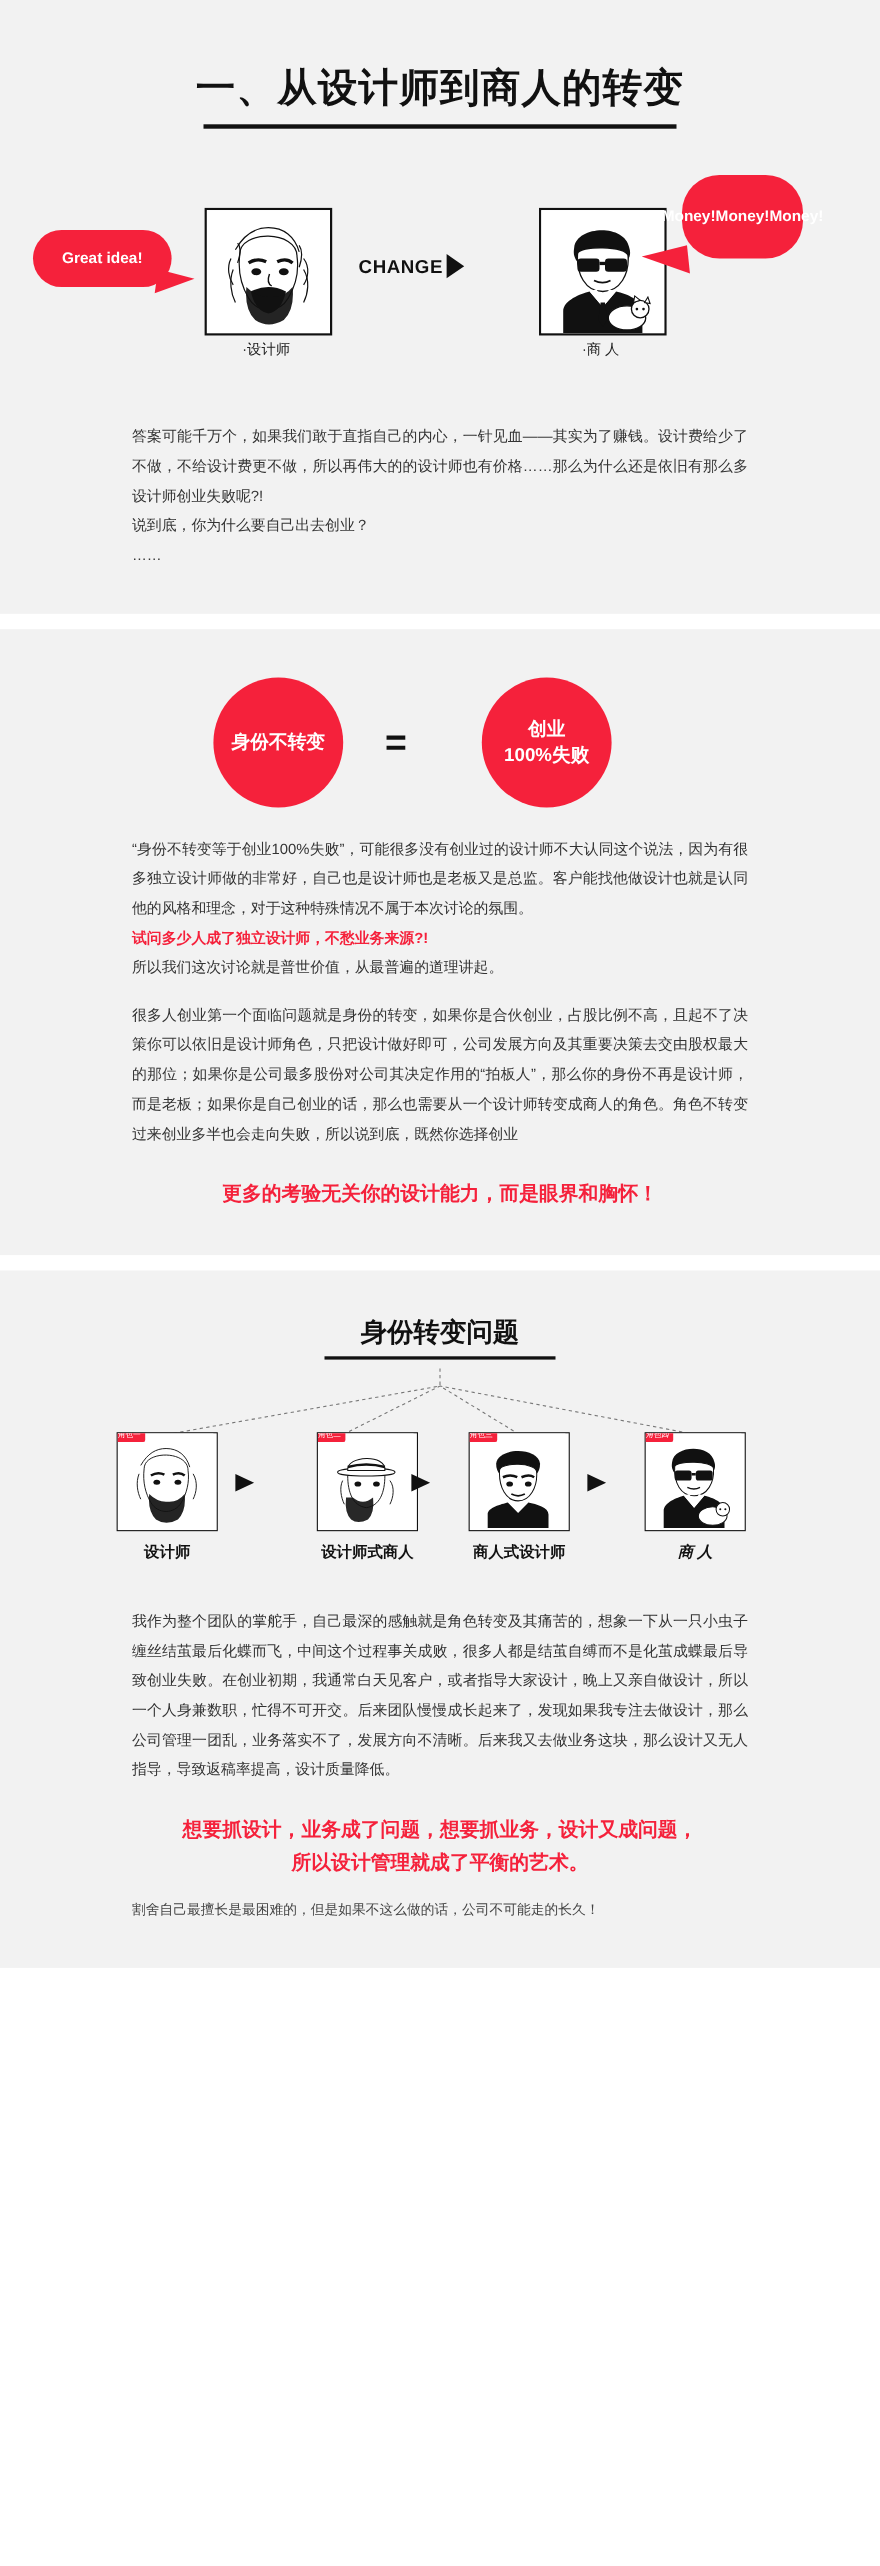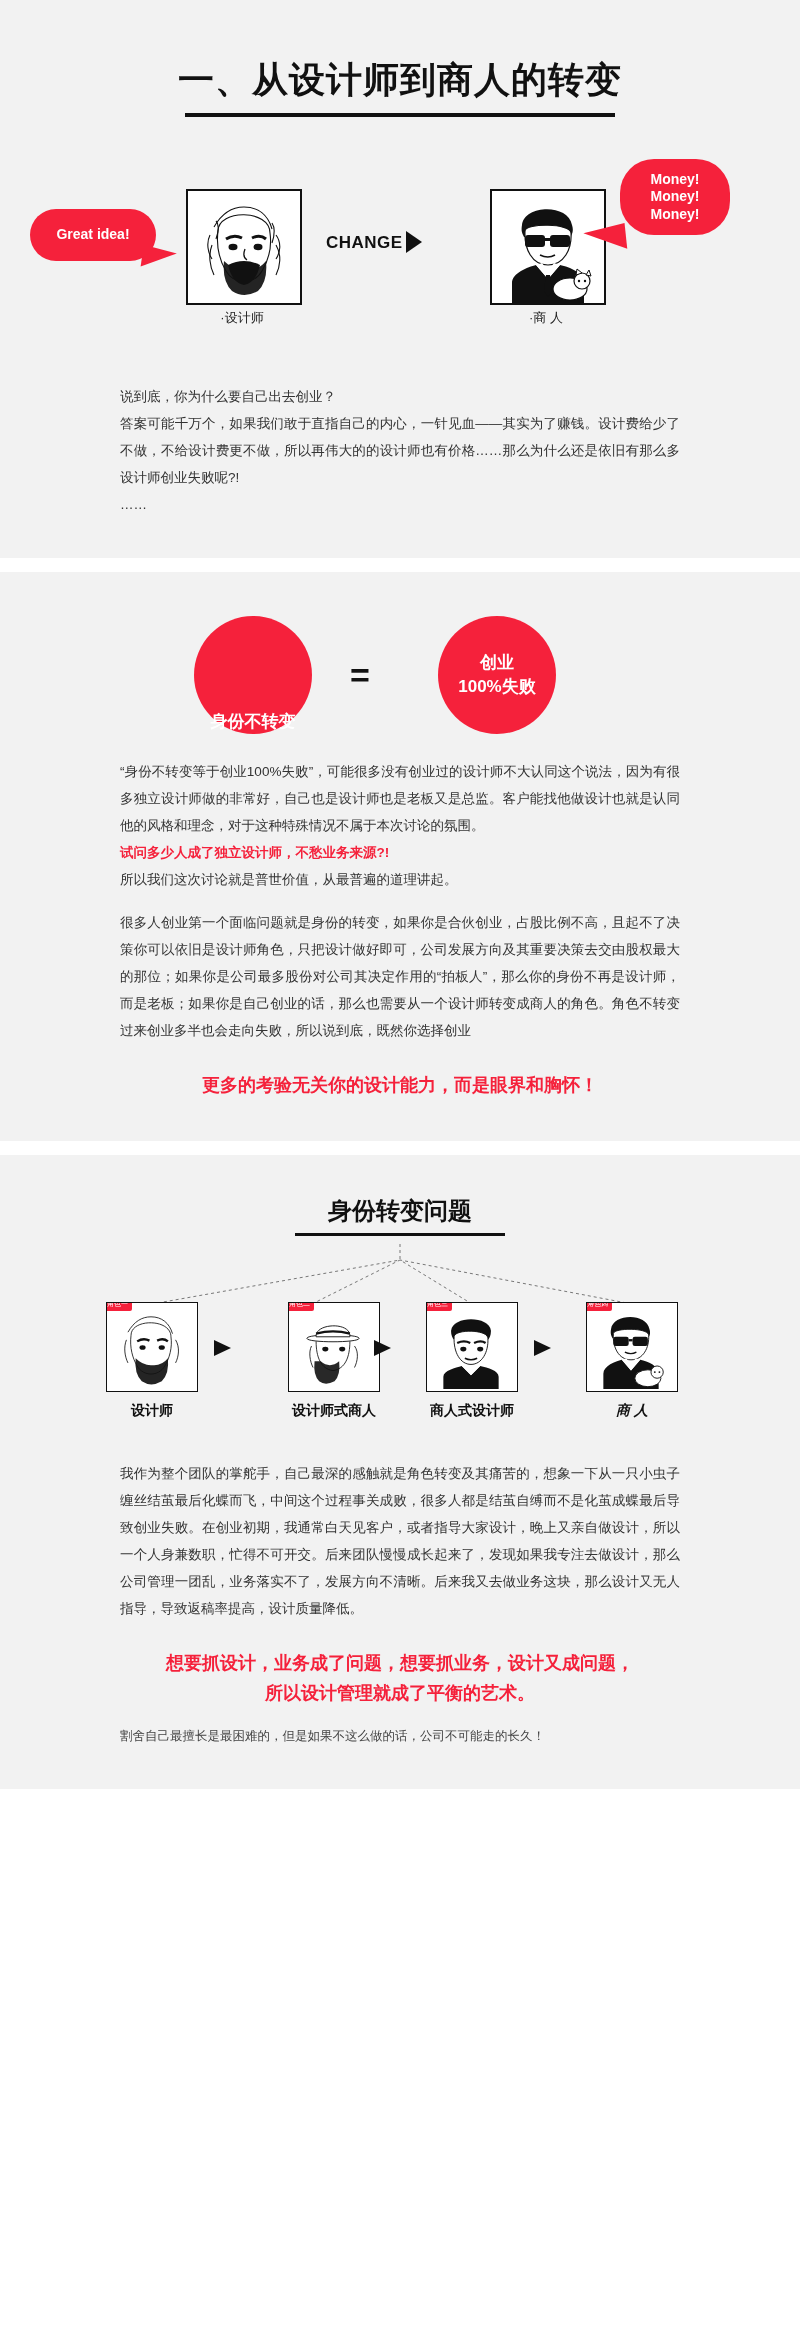--- a/index.html
+++ b/index.html
@@ -133,21 +133,20 @@
     border-bottom: 18px solid transparent;
     transform: rotate(8deg);
   }
   .bubble-right {
     left: 620px;
     top: 8px;
     width: 110px;
     height: 76px;
     font-size: 14px;
     border-radius: 34px;
-    flex-direction: column;
   }
   .bubble-tail-r {
     position: absolute;
     left: 584px;
     top: 74px;
     width: 0; height: 0;
     border-right: 42px solid #f5213b;
     border-top: 6px solid transparent;
     border-bottom: 20px solid transparent;
     transform: rotate(-6deg);
@@ -176,21 +175,21 @@
     background: #f5213b;
     color: #fff;
     font-weight: bold;
     font-size: 17px;
     display: flex;
     align-items: center;
     justify-content: center;
     text-align: center;
     line-height: 1.4;
   }
-  .circle-a { left: 194px; top: 0; align-items: flex-end; }
+  .circle-a { left: 194px; top: 0; }
   .circle-b { left: 438px; top: 0; }
   .equals {
     position: absolute;
     left: 350px;
     top: 40px;
     font-size: 34px;
     font-weight: bold;
     color: #111;
     letter-spacing: -1px;
   }
@@ -372,22 +371,22 @@
 
       <div class="bubble-tail-r"></div>
       <div class="bubble bubble-right">
         <span>Money!</span>
         <span>Money!</span>
         <span>Money!</span>
       </div>
     </div>
 
     <div class="body-copy">
+      <p>答案可能千万个，如果我们敢于直指自己的内心，一针见血——其实为了赚钱。设计费给少了不做，不给设计费更不做，所以再伟大的的设计师也有价格……那么为什么还是依旧有那么多设计师创业失败呢?!</p>
       <p>说到底，你为什么要自己出去创业？</p>
-      <p>答案可能千万个，如果我们敢于直指自己的内心，一针见血——其实为了赚钱。设计费给少了不做，不给设计费更不做，所以再伟大的的设计师也有价格……那么为什么还是依旧有那么多设计师创业失败呢?!</p>
       <p>……</p>
     </div>
   </div>
 
   <div class="section sec2">
 
     <div class="circle-row">
       <div class="circle circle-a">
         <span>身份不转变</span>
       </div>

